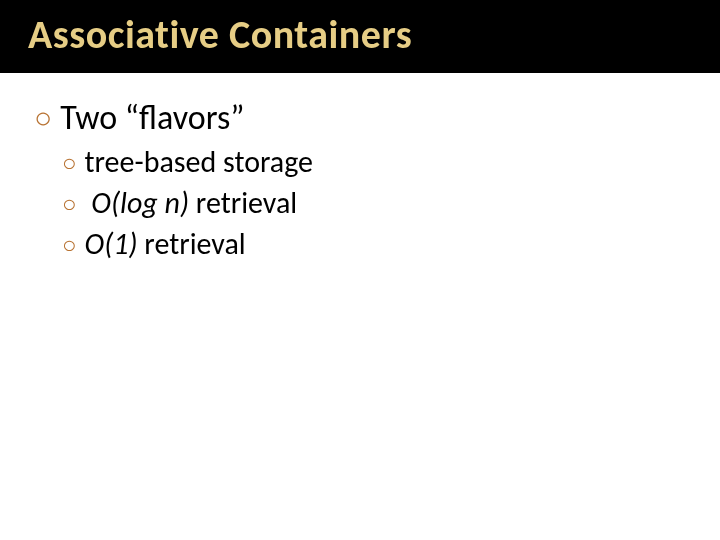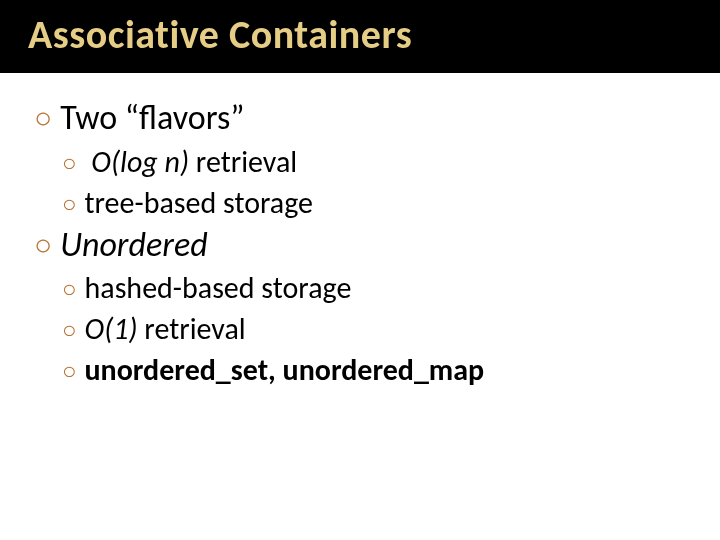--- a/index.html
+++ b/index.html
@@ -59,21 +59,18 @@
   .bold { font-weight: 700; }
 </style>
 </head>
 <body>
 
 <div class="slide">
   <div class="title-bar">Associative Containers</div>
   <div class="content">
     <ul id="bullet-list">
         <li class="l1"><span class="bullet">○</span><span><span>Two “flavors”</span></span></li>
+        <li class="l2"><span class="bullet">○</span><span><span>tree-based storage</span></span></li>
         <li class="l2"><span class="bullet">○</span><span><span> </span><span class="italic">O(log n)</span><span> retrieval</span></span></li>
-        <li class="l2"><span class="bullet">○</span><span><span>tree-based storage</span></span></li>
-        <li class="l1"><span class="bullet">○</span><span><span class="italic">Unordered</span></span></li>
-        <li class="l2"><span class="bullet">○</span><span><span>hashed-based storage</span></span></li>
         <li class="l2"><span class="bullet">○</span><span><span class="italic">O(1)</span><span> retrieval</span></span></li>
-        <li class="l2"><span class="bullet">○</span><span class="bold"><span>unordered_set, unordered_map</span></span></li>
       </ul>
   </div>
 </div>
 
 </body></html>

